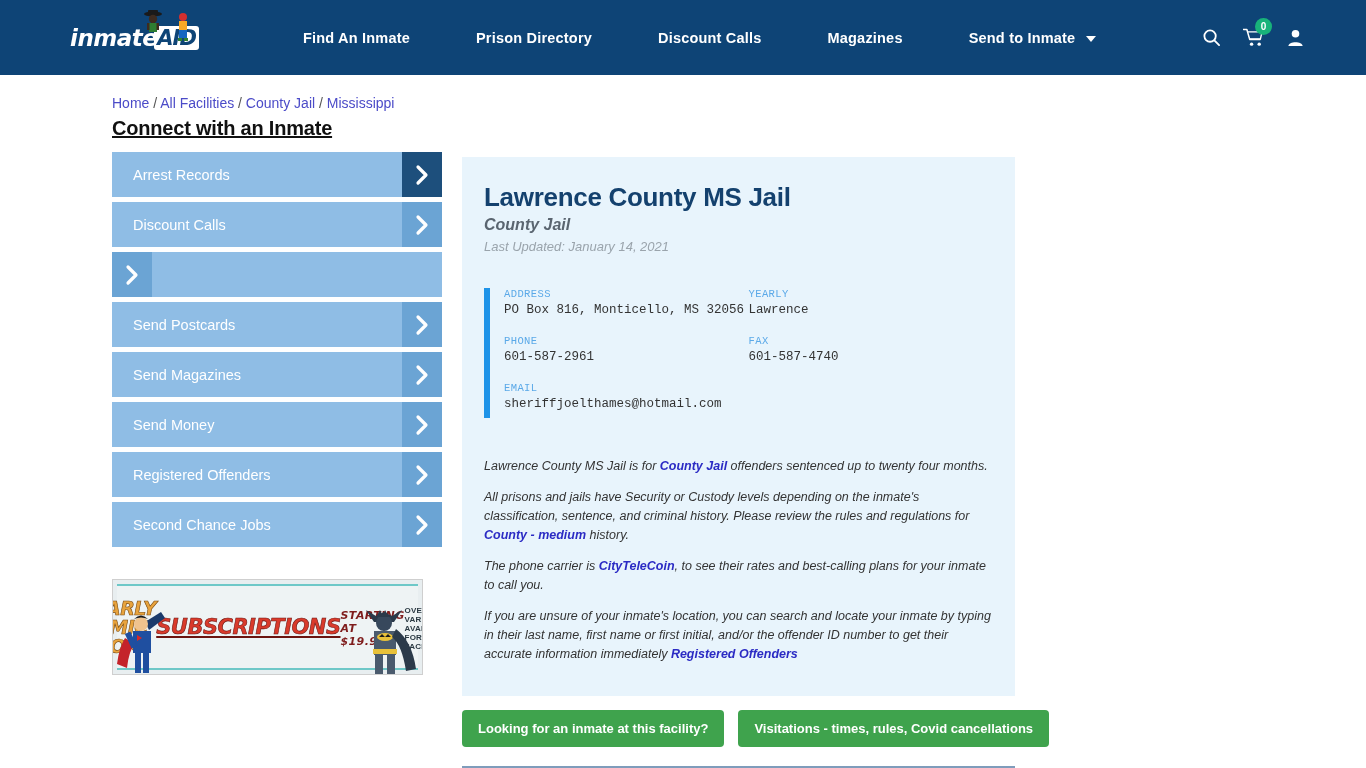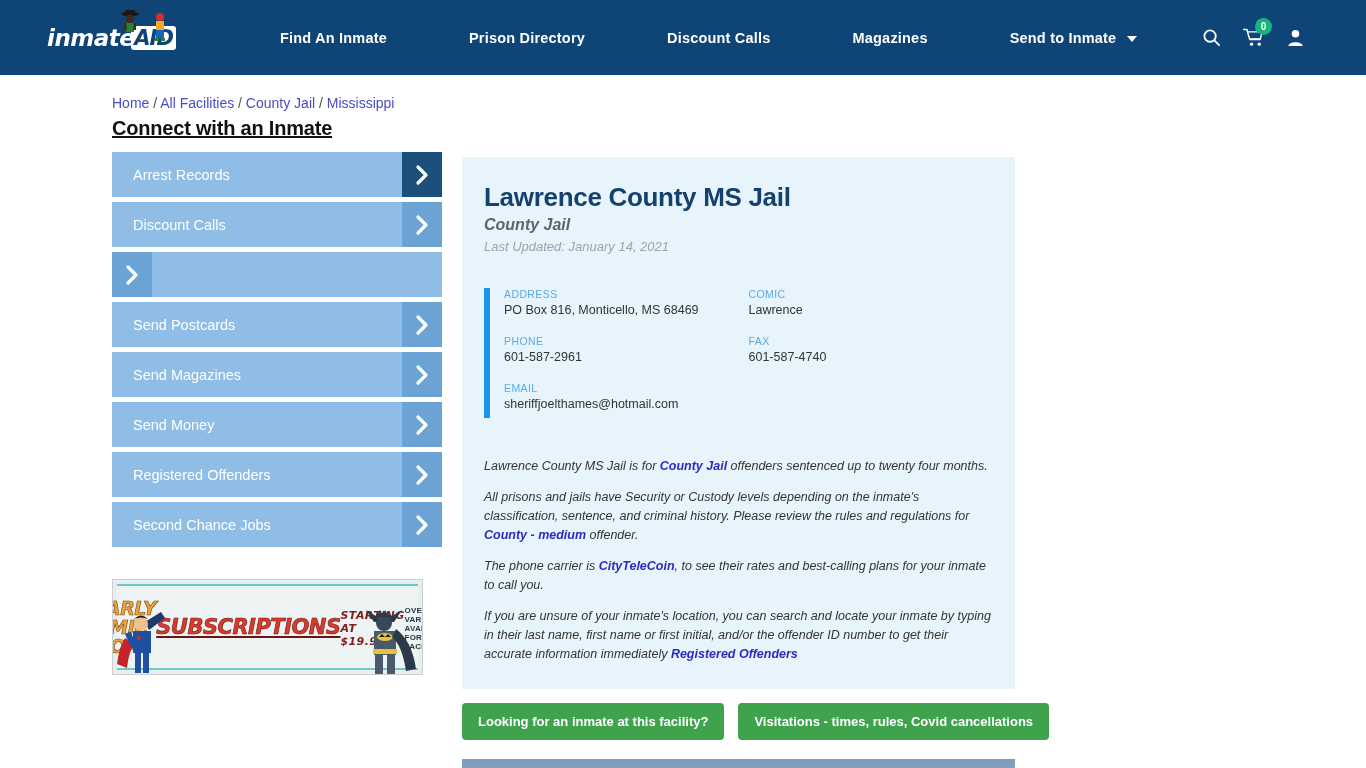--- a/index.html
+++ b/index.html
@@ -12,21 +12,21 @@
 
   
   .navbar {
     height: 75px;
     background: #0e4476;
     display: flex;
     align-items: center;
     position: relative;
   }
   .logo {
-    margin-left: 47px;
+    margin-left: 70px;
     width: 125px; height: 40px;
     display: flex; align-items: center;
     position: relative;
     text-align: right;
   }
   .logo-text {
     color: #ffffff;
     font-size: 23px;
     font-weight: bold;
     font-style: italic;
@@ -53,21 +53,21 @@
   .logo-char2 {
     position: absolute;
     left: 104px; top: -6px;
     width: 18px; height: 30px;
   }
 
   .nav-links {
     display: flex;
     align-items: flex-start;
     margin-left: 75px;
-    gap: 16px;
+    gap: 0;
   }
   .nav-link {
     color: #ffffff;
     font-size: 14.5px;
     font-weight: bold;
     padding: 0 33px;
     white-space: nowrap;
     cursor: pointer;
     letter-spacing: 0.2px;
   }
@@ -223,20 +223,21 @@
     font-size: 13px;
     color: #9aa4ac;
     font-style: italic;
     margin-top: 5px;
   }
 
   .info-block {
     margin-top: 34px;
     padding-left: 20px;
     position: relative;
+    font-family: Liberation Mono, monospace;
   }
   .accent-bar {
     position: absolute;
     left: 0; top: 0;
     width: 6px; height: 130px;
     background: #1e93e8;
   }
   .info-grid {
     display: flex;
   }
@@ -246,21 +247,21 @@
     font-size: 10.5px;
     color: #5ba9e8;
     letter-spacing: 0.4px;
     margin-bottom: 3px;
   }
   .info-item .v {
     font-size: 12.5px;
     color: #333;
   }
 
-  .body-copy { margin-top: 28px; padding-bottom: 13px; }
+  .body-copy { margin-top: 28px; padding-bottom: 20px; }
   .body-copy p {
     font-size: 12.5px;
     color: #333;
     font-style: italic;
     line-height: 19px;
     margin-bottom: 12px;
   }
   .body-copy a {
     color: #2b2bc4;
     font-weight: bold;
@@ -490,50 +491,50 @@
         <div class="subtitle">County Jail</div>
         <div class="updated">Last Updated: January 14, 2021</div>
 
         <div class="info-block">
           <div class="accent-bar"></div>
           <div class="info-grid">
 
             <div class="info-col">
               <div class="info-item">
                 <div class="k">ADDRESS</div>
-                <div class="v">PO Box 816, Monticello, MS 68469</div>
+                <div class="v">PO Box 816, Monticello, MS 32056</div>
               </div>
               <div class="info-item">
                 <div class="k">PHONE</div>
                 <div class="v">601-587-2961</div>
               </div>
               <div class="info-item">
                 <div class="k">EMAIL</div>
                 <div class="v">sheriffjoelthames@hotmail.com</div>
               </div>
             </div>
 
             <div class="info-col">
               <div class="info-item">
-                <div class="k">COMIC</div>
+                <div class="k">YEARLY</div>
                 <div class="v">Lawrence</div>
               </div>
               <div class="info-item">
                 <div class="k">FAX</div>
                 <div class="v">601-587-4740</div>
               </div>
             </div>
 
           </div>
         </div>
 
         <div class="body-copy">
           <p><span>Lawrence County MS Jail is for </span><a>County Jail</a><span> offenders sentenced up to twenty four months.</span></p>
 
-          <p><span>All prisons and jails have Security or Custody levels depending on the inmate's classification, sentence, and criminal history. Please review the rules and regulations for </span><a>County - medium</a><span> offender.</span></p>
+          <p><span>All prisons and jails have Security or Custody levels depending on the inmate's classification, sentence, and criminal history. Please review the rules and regulations for </span><a>County - medium</a><span> history.</span></p>
 
           <p><span>The phone carrier is </span><a>CityTeleCoin</a><span>, to see their rates and best-calling plans for your inmate to call you.</span></p>
 
           <p><span>If you are unsure of your inmate's location, you can search and locate your inmate by typing in their last name, first name or first initial, and/or the offender ID number to get their accurate information immediately </span><a>Registered Offenders</a></p>
         </div>
 
       </div>
 
       <div class="btn-row">
         <button class="green-btn">Looking for an inmate at this facility?</button>

